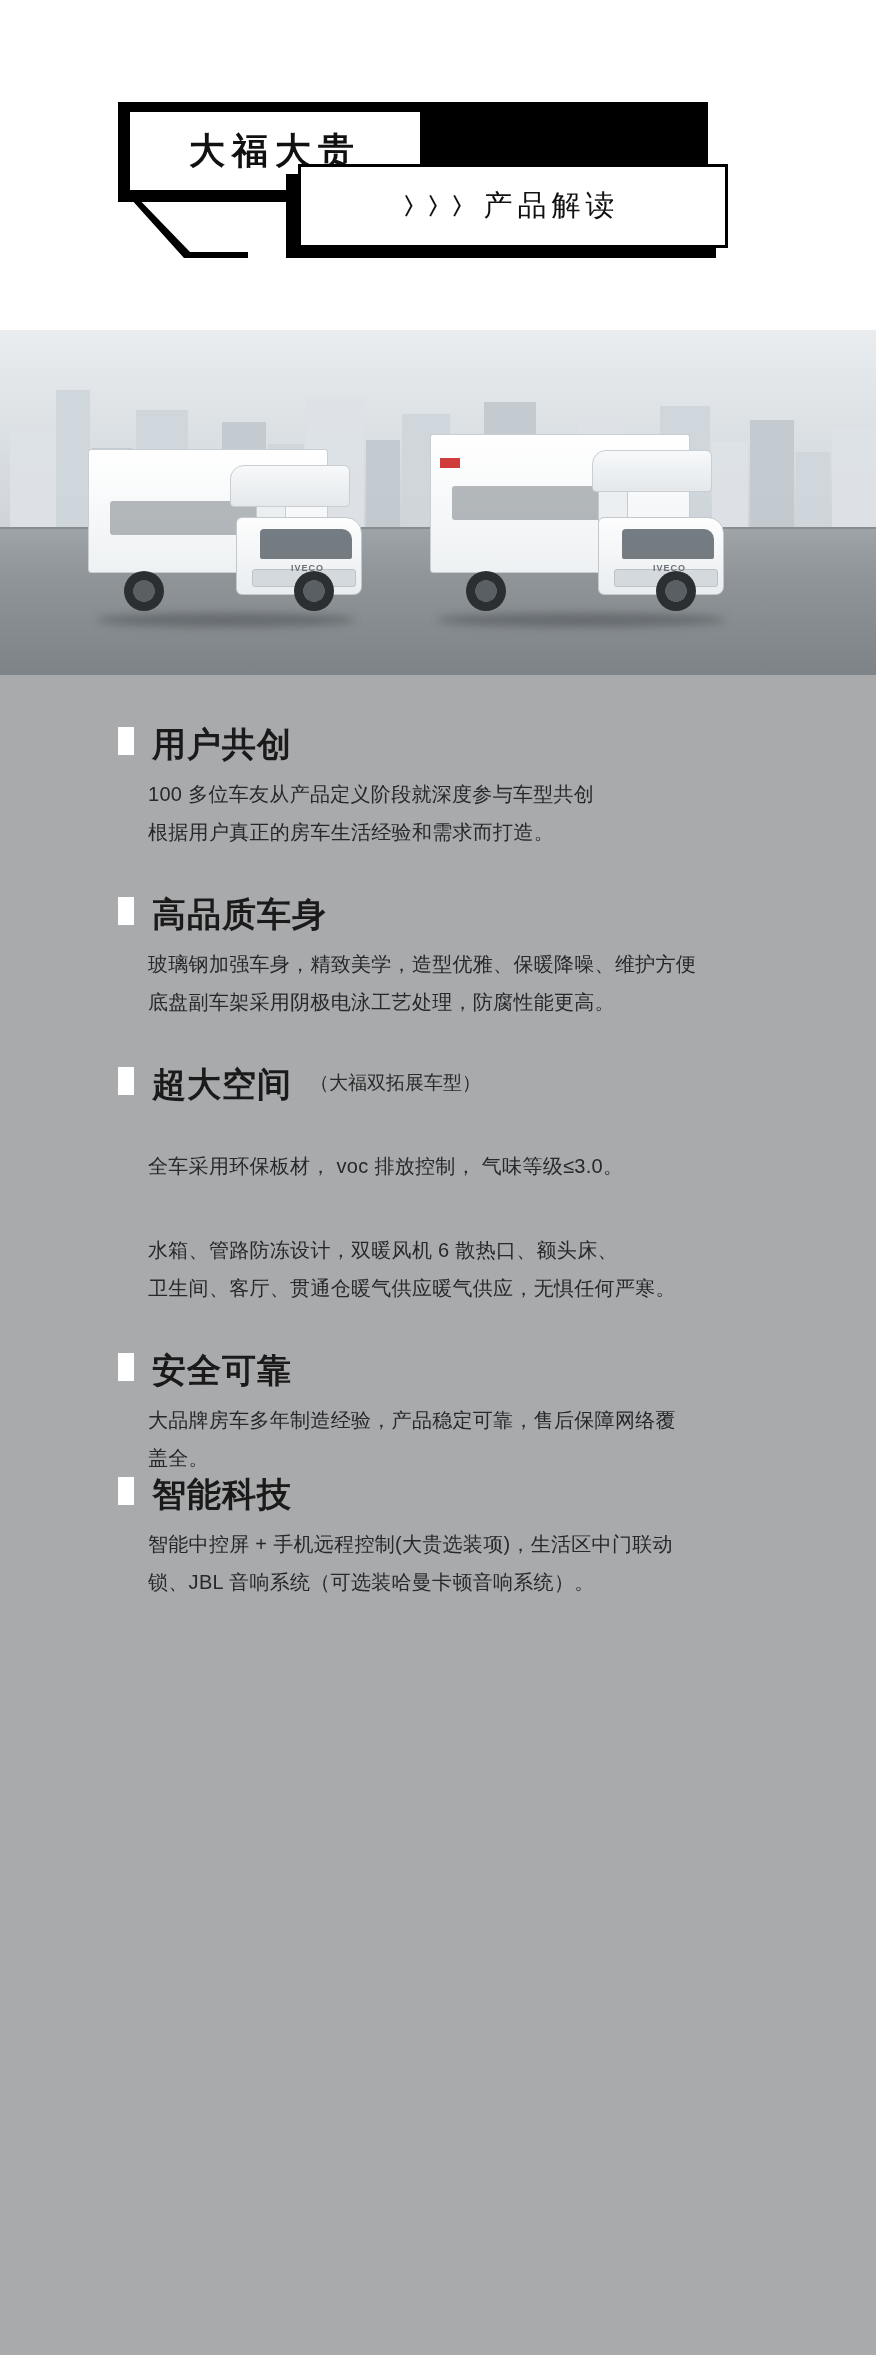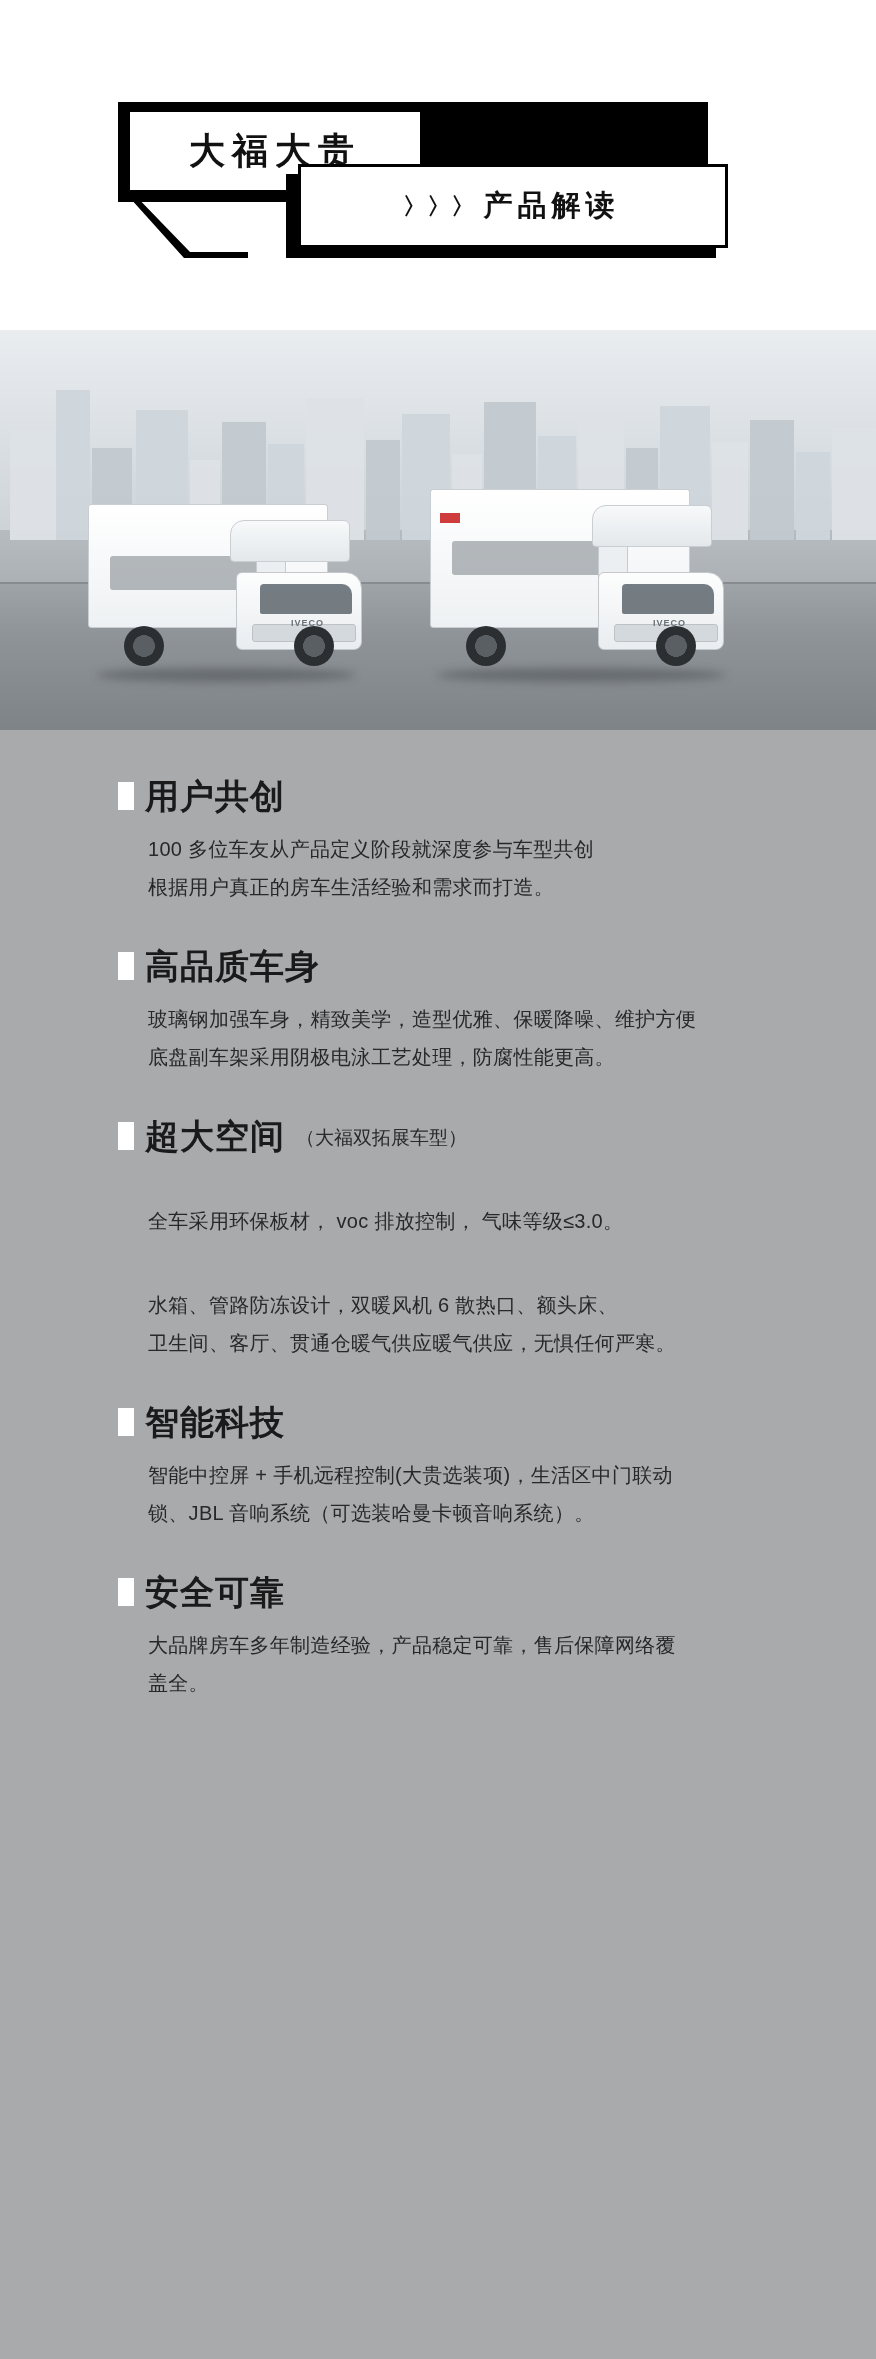--- a/index.html
+++ b/index.html
@@ -90,29 +90,29 @@
   }
   .chev {
     font-size: 23px;
     font-weight: bold;
     letter-spacing: -2px;
     color: #111;
     transform: scaleX(1.15);
   }
   .tag-sub .sub-text {
     font-size: 29px;
-    font-weight: bold;
+    font-weight: normal;
     letter-spacing: 5px;
     color: #111111;
   }
 
   
   .hero {
     position: relative;
-    height: 400px;
+    height: 345px;
     overflow: hidden;
     background: linear-gradient(#dfe3e6 0%, #cfd5da 46%, #b9bec2 47%, #8d9296 100%);
   }
   .sky {
     position: absolute; left: 0; top: 0; right: 0; height: 200px;
     background: linear-gradient(#e9edf0 0%, #d9dee2 60%, #cdd3d7 100%);
   }
   .skyline { position: absolute; left: 0; top: 20px; right: 0; height: 190px; }
   .bldg { position: absolute; bottom: 0; background: #cfd6db; opacity: .95; }
   .bldg.d { background: #c2c9cf; }
@@ -187,23 +187,22 @@
     padding: 52px 0 90px 0;
     min-height: 1680px;
   }
   .section {
     padding: 0 118px 0 118px;
     margin-bottom: 46px;
   }
   .sec-head {
     display: flex;
     align-items: flex-end;
-    gap: 11px;
+    gap: 18px;
     margin-bottom: 14px;
-    font-family: Liberation Mono, monospace;
   }
   .bullet {
     width: 16px; height: 28px;
     background: #ffffff;
     flex: 0 0 auto;
     margin-bottom: 6px;
   }
   .sec-title {
     font-size: 34px;
     font-weight: bold;
@@ -343,34 +342,34 @@
 
     <div class="section">
       <div class="sec-body" style="white-space:pre-line">全车采用环保板材，  voc 排放控制，  气味等级≤3.0。</div>
     </div>
 
     <div class="section">
       <div class="sec-body" style="white-space:pre-line">水箱、管路防冻设计，双暖风机 6 散热口、额头床、
 卫生间、客厅、贯通仓暖气供应暖气供应，无惧任何严寒。</div>
     </div>
 
+    <div class="section" style="margin-bottom:0">
+      <div class="sec-head">
+        <div class="bullet"></div>
+        <div class="sec-title">安全可靠</div>
+        <div class="sec-note"></div>
+      </div>
+      <div class="sec-body" style="white-space:pre-line">大品牌房车多年制造经验，产品稳定可靠，售后保障网络覆
+盖全。</div>
+    </div>
+
     <div class="section">
       <div class="sec-head">
         <div class="bullet"></div>
         <div class="sec-title">智能科技</div>
         <div class="sec-note"></div>
       </div>
       <div class="sec-body" style="white-space:pre-line">智能中控屏 + 手机远程控制(大贵选装项)，生活区中门联动
 锁、JBL 音响系统（可选装哈曼卡顿音响系统）。</div>
     </div>
 
-    <div class="section" style="margin-bottom:0">
-      <div class="sec-head">
-        <div class="bullet"></div>
-        <div class="sec-title">安全可靠</div>
-        <div class="sec-note"></div>
-      </div>
-      <div class="sec-body" style="white-space:pre-line">大品牌房车多年制造经验，产品稳定可靠，售后保障网络覆
-盖全。</div>
-    </div>
-
   </div>
 </div>
 
 </body></html>

